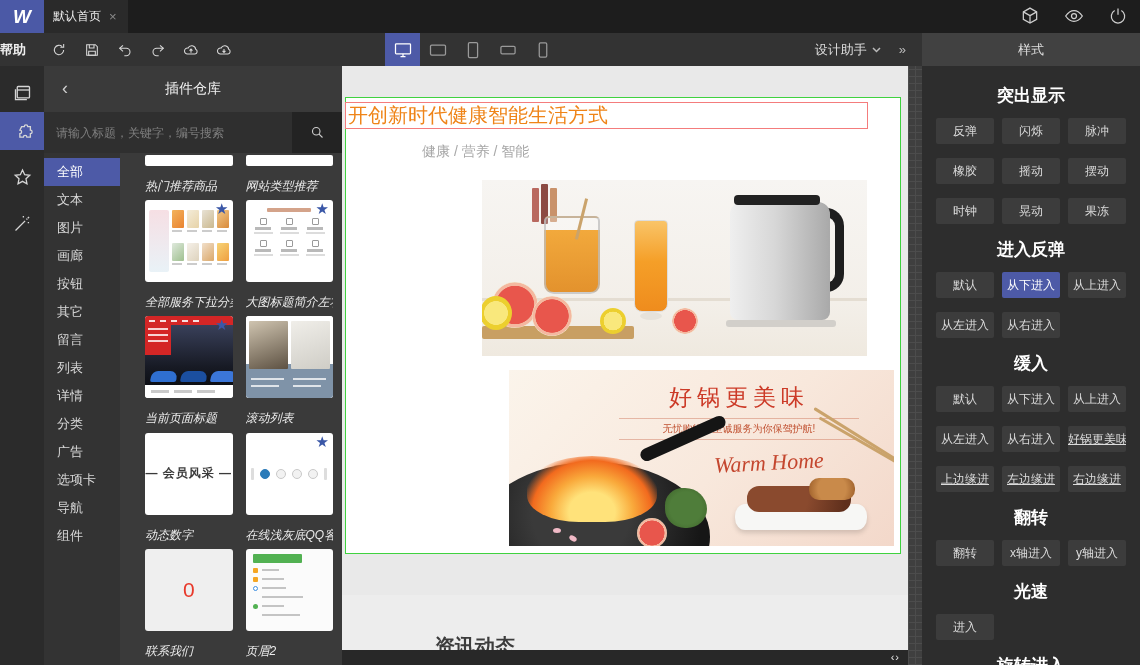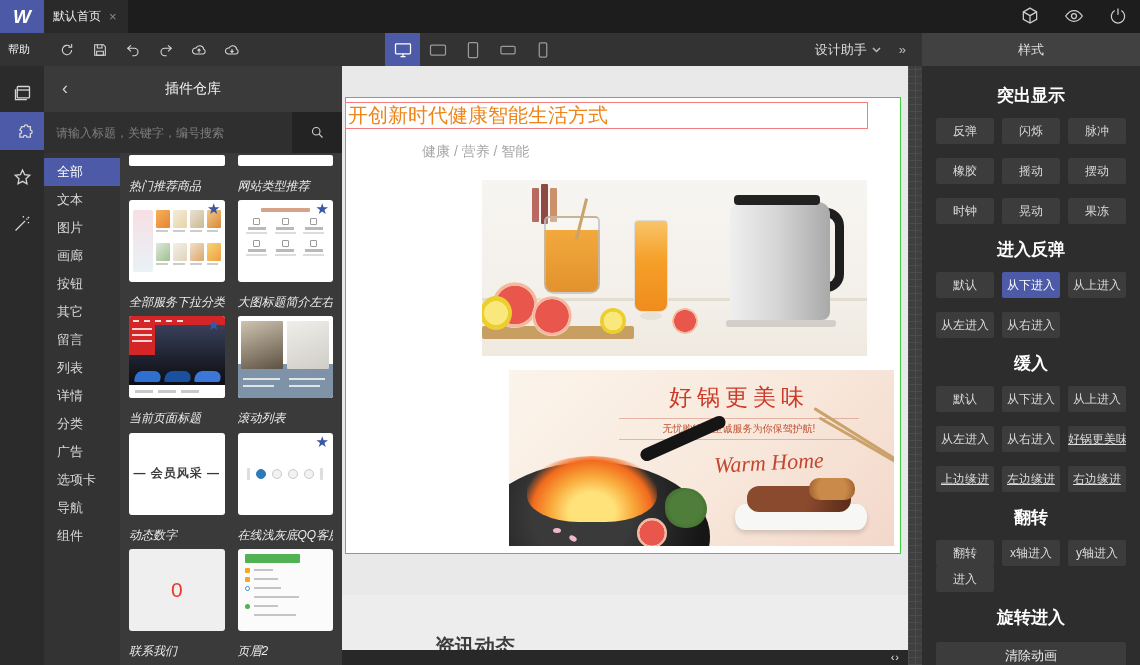--- a/index.html
+++ b/index.html
@@ -12,21 +12,21 @@
   .logo { width:44px; height:33px; background:#4b59a6; color:#fff; display:flex; align-items:center; justify-content:center; font-weight:bold; font-style:italic; font-size:19px; }
   .page-tab { width:84px; background:#2a2a2a; display:flex; align-items:center; padding:0 9px; gap:8px; }
   .page-tab .t { color:#eee; font-size:12px; white-space:nowrap; }
   .page-tab .x { color:#8a8a8a; font-size:13px; cursor:pointer; }
   .topbar .grow { flex:1; }
   .top-ico { width:20px; height:20px; margin:6px 12px 0 12px; cursor:pointer; }
   .top-ico svg { width:20px; height:20px; stroke:#cfcfcf; fill:none; stroke-width:1.5; }
 
   
   .toolbar { position:absolute; top:33px; left:0; width:1140px; height:33px; background:#333; display:flex; align-items:center; }
-  .help { color:#efefef; font-size:11px; margin-left:8px; width:34px; cursor:pointer; }
+  .help { color:#efefef; font-size:13px; margin-left:0; width:34px; cursor:pointer;font-weight:bold; }
   .tb-ico { width:16px; height:16px; margin-left:17px; cursor:pointer; }
   .tb-ico svg { width:16px; height:16px; stroke:#d8d8d8; fill:none; stroke-width:1.6; }
   .devices { position:absolute; left:385px; top:0; height:33px; display:flex; }
   .dev { width:35px; height:33px; display:flex; align-items:center; justify-content:center; cursor:pointer; }
   .dev svg { width:20px; height:20px; stroke:#9a9a9a; fill:none; stroke-width:1.5; }
   .dev.active { background:#4d5aa7; }
   .dev.active svg { stroke:#fff; }
   .assistant { margin-left:auto; color:#ddd; font-size:13px; display:flex; align-items:center; gap:5px; cursor:pointer; }
   .assistant svg { width:9px; height:6px; stroke:#bbb; fill:none; stroke-width:1.5; }
   .more { color:#bbb; font-size:13px; margin:0 16px 0 18px; cursor:pointer; }
@@ -45,21 +45,21 @@
   
   .plugin { position:absolute; top:66px; left:44px; width:298px; height:599px; background:#3a3a3a; overflow:hidden; }
   .pl-head { height:46px; display:flex; align-items:center; justify-content:center; position:relative; }
   .pl-back { position:absolute; left:18px; top:10px; color:#cfcfcf; font-size:18px; cursor:pointer; line-height:24px; }
   .pl-title { color:#f0f0f0; font-size:14px; }
   .pl-search { height:41px; display:flex; }
   .pl-search input { flex:1; background:#2f2f2f; border:0; outline:none; color:#e5e5e5; font-size:12px; padding:0 12px; font-family:"Liberation Sans",sans-serif; }
   .pl-search input::placeholder { color:#7f7f7f; }
   .pl-search .sbtn { width:50px; background:#232323; display:flex; align-items:center; justify-content:center; cursor:pointer; }
   .pl-search .sbtn svg { width:15px; height:15px; stroke:#cfcfcf; fill:none; stroke-width:1.8; }
-  .pl-body { display:flex; height:512px; }
+  .pl-body { display:flex; height:512px;gap:16px; }
   .cats { width:76px; background:#333; padding-top:5px; flex-shrink:0; }
   .cat { height:28px; line-height:28px; padding-left:13px; color:#d8d8d8; font-size:13px; cursor:pointer; white-space:nowrap; }
   .cat.active { background:#4d5aa7; color:#fff; }
   .grid { flex:1; padding:0 9px; display:grid; grid-template-columns:1fr 1fr; column-gap:13px; align-content:start; overflow:hidden; }
   .pv-partial { height:11px; margin-top:2px; background:#fff; border-radius:2px; }
   .plab { margin:12px 0 7px; color:#ececec; font-size:12px; white-space:nowrap; overflow:hidden;font-style:italic; }
   .card { height:82px; background:#fff; border-radius:3px; position:relative; overflow:hidden; cursor:pointer; }
   .star { position:absolute; top:1px; right:4px; color:#3a57a7; font-size:15px; line-height:16px; }
 
   
@@ -641,20 +641,21 @@
       <div class="abtn u">右边缘进</div>
     </div>
 
     <div class="sec-title">翻转</div>
     <div class="btns">
       <div class="abtn">翻转</div>
       <div class="abtn">x轴进入</div>
       <div class="abtn">y轴进入</div>
     </div>
 
+    <div class="sec-title">光速</div>
     <div class="btns">
       <div class="abtn">进入</div>
     </div>
 
     <div class="sec-title">旋转进入</div>
     <div class="clear-btn">清除动画</div>
   </div>
 
 </div>
 

